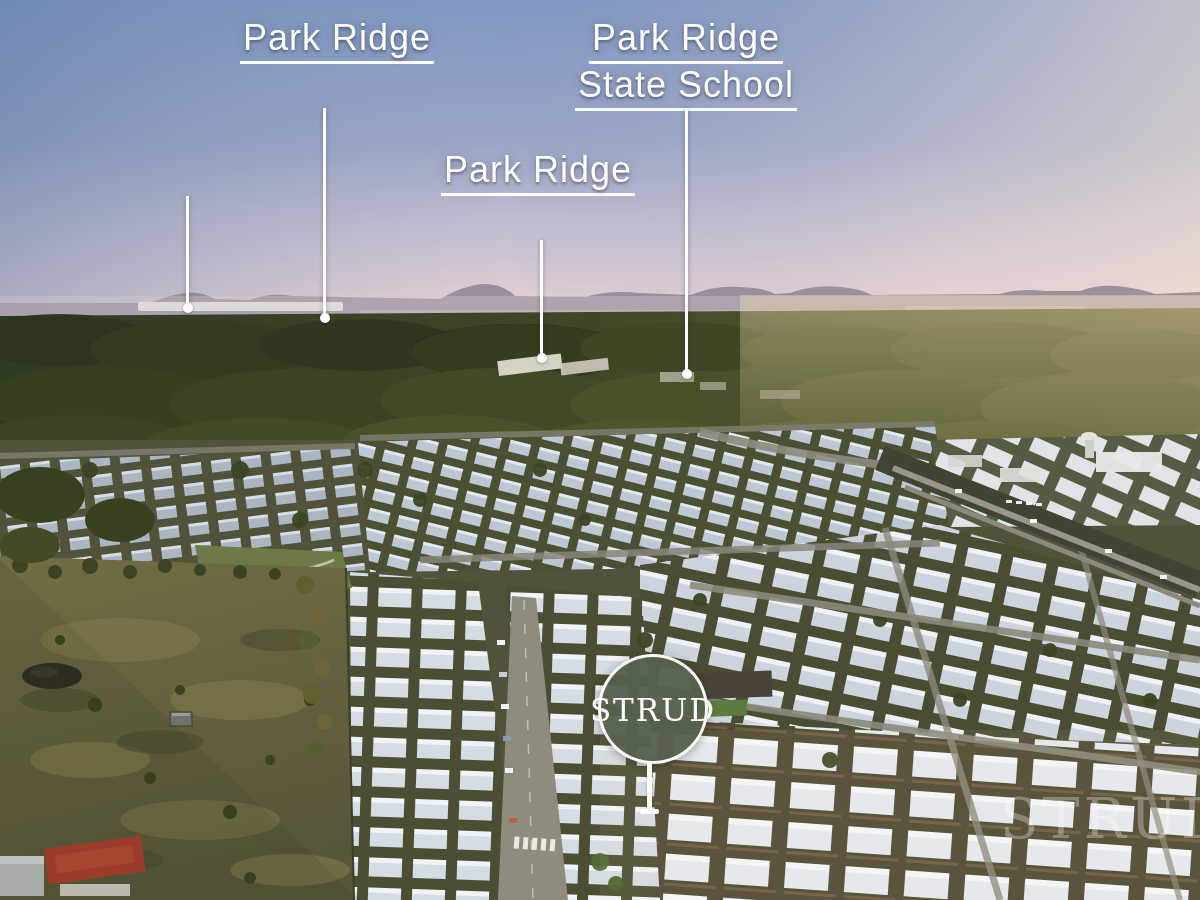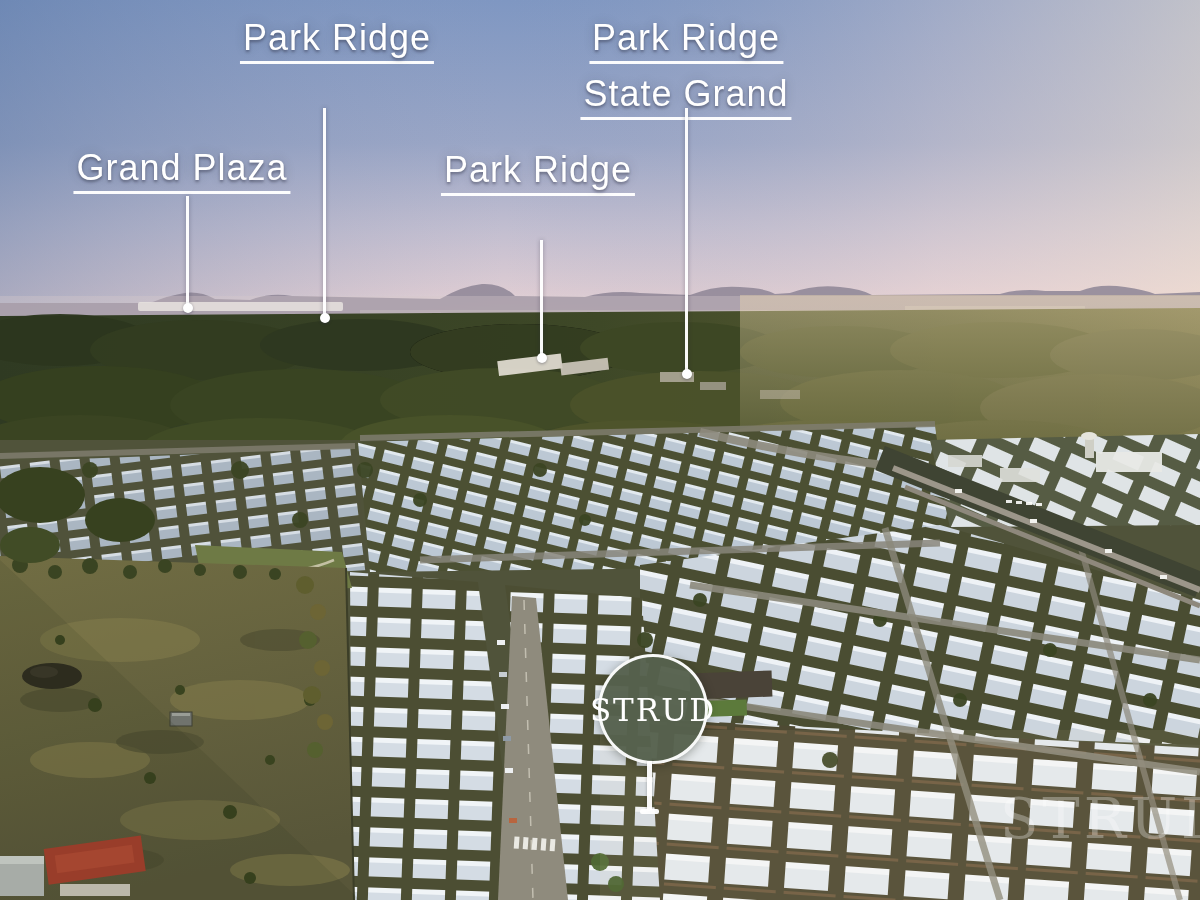--- a/index.html
+++ b/index.html
@@ -2,21 +2,21 @@
 <html><head>
 <meta charset="utf-8">
 <title></title>
 <style>
   html,body{margin:0;padding:0;background:#222;}
   .scene{position:relative;width:1200px;height:900px;overflow:hidden;
          font-family:"Liberation Sans",sans-serif;}
   .scene svg.photo{position:absolute;left:0;top:0;}
 
   
-  .map-label{position:absolute;display:flex;flex-direction:column;align-items:center;gap:12px;
+  .map-label{position:absolute;display:flex;flex-direction:column;align-items:center;gap:3px;
              transform:translateX(-50%);color:#fff;font-size:36px;font-weight:400;
              letter-spacing:1px;line-height:1.0;text-align:center;white-space:nowrap;
              text-shadow:0 2px 3px rgba(30,32,48,.45),0 0 12px rgba(30,32,48,.18);}
   .map-label .lbl-line{display:inline-block;padding:0 3px 5px 3px;
              border-bottom:3px solid rgba(255,255,255,.97);}
   .leader{position:absolute;width:3px;background:rgba(255,255,255,.97);
           box-shadow:0 0 4px rgba(40,40,60,.35);}
   .leader-dot{position:absolute;width:10px;height:10px;border-radius:50%;
           background:#fff;box-shadow:0 1px 3px rgba(40,40,60,.4);}
 
@@ -308,28 +308,25 @@
   </svg>
 
   <div class="map-label" style="left:337px;top:20px;">
     <span class="lbl-line">Park Ridge</span>
   </div>
   <div class="leader" style="left:323px;top:108px;height:208px;"></div>
   <div class="leader-dot" style="left:320px;top:313px;"></div>
 
   <div class="map-label" style="left:686px;top:20px;">
     <span class="lbl-line">Park Ridge</span>
-    <span class="lbl-line">State Grand</span>
+    <span class="lbl-line">State School</span>
   </div>
   <div class="leader" style="left:685px;top:108px;height:264px;"></div>
   <div class="leader-dot" style="left:682px;top:369px;"></div>
 
-  <div class="map-label" style="left:182px;top:150px;">
-    <span class="lbl-line">Grand Plaza</span>
-  </div>
   <div class="leader" style="left:186px;top:196px;height:110px;"></div>
   <div class="leader-dot" style="left:183px;top:303px;"></div>
 
   <div class="map-label" style="left:538px;top:152px;">
     <span class="lbl-line">Park Ridge</span>
   </div>
   <div class="leader" style="left:540px;top:240px;height:116px;"></div>
   <div class="leader-dot" style="left:537px;top:353px;"></div>
 
   <div class="logo-badge">

